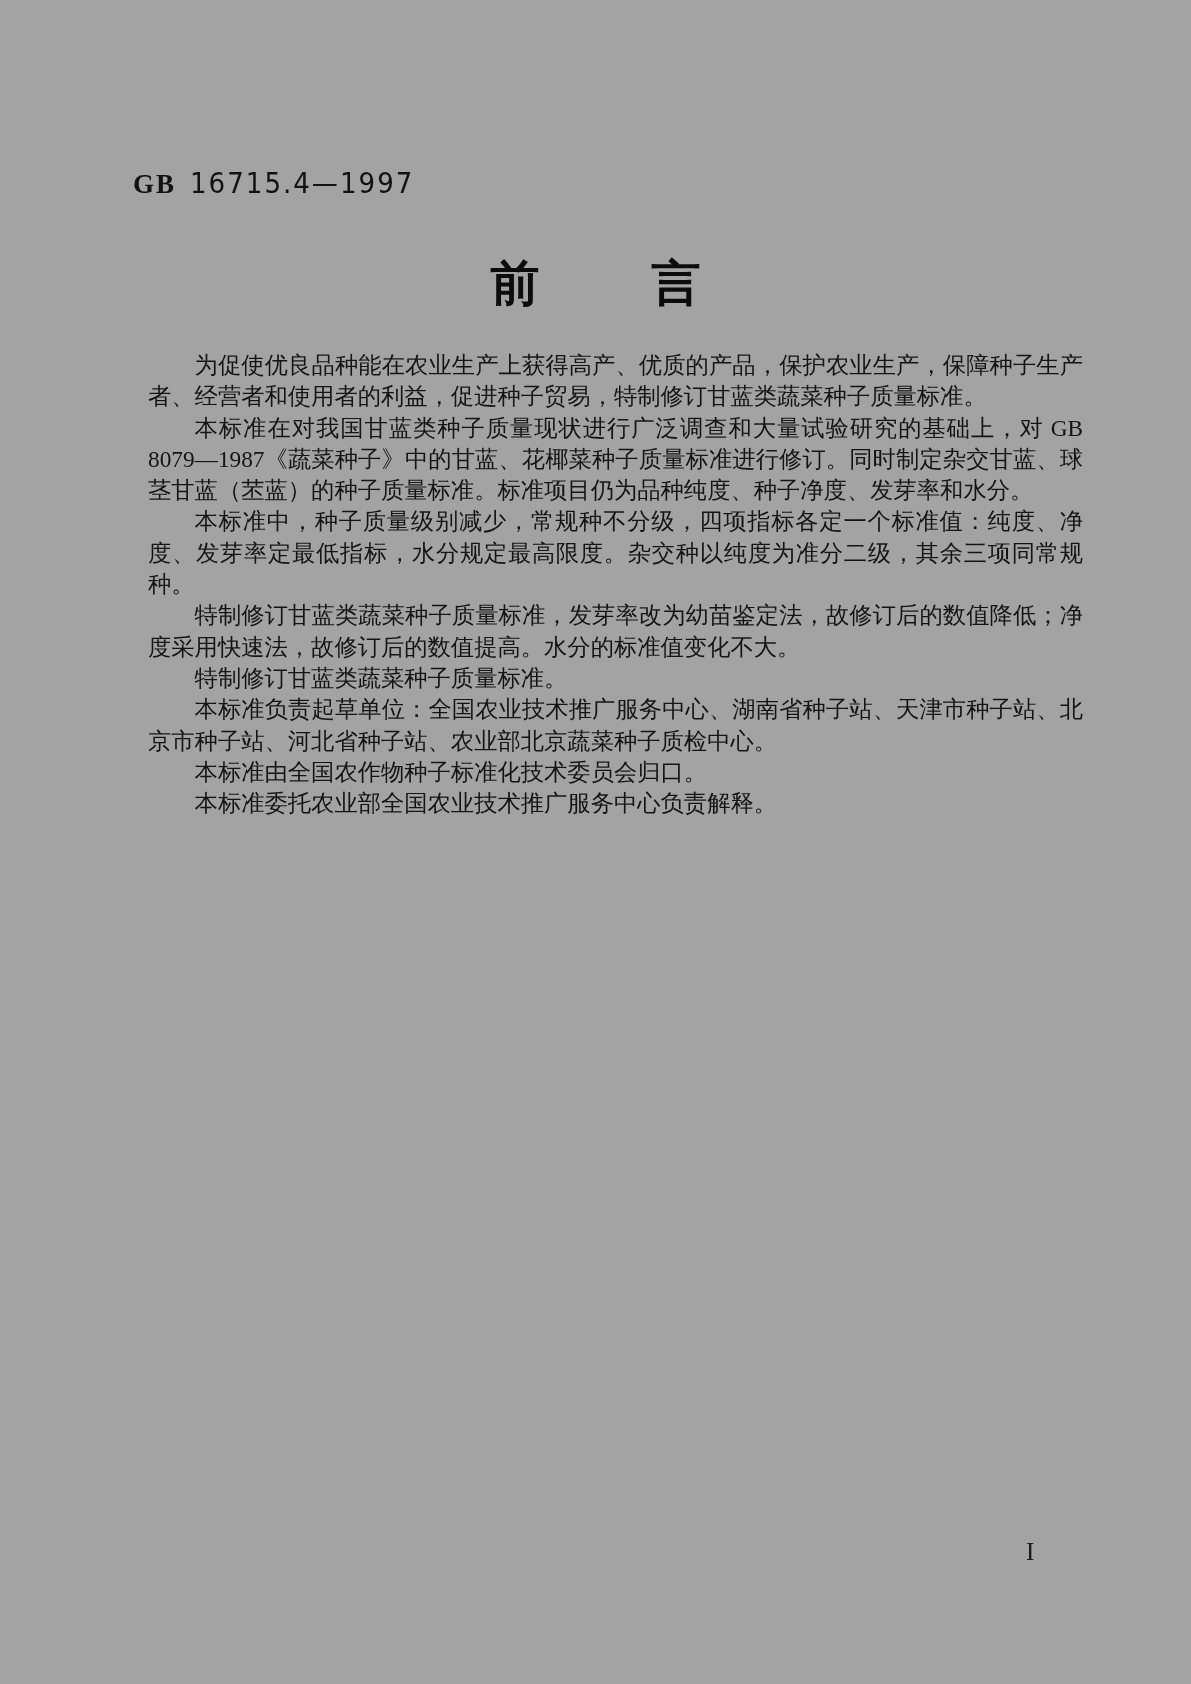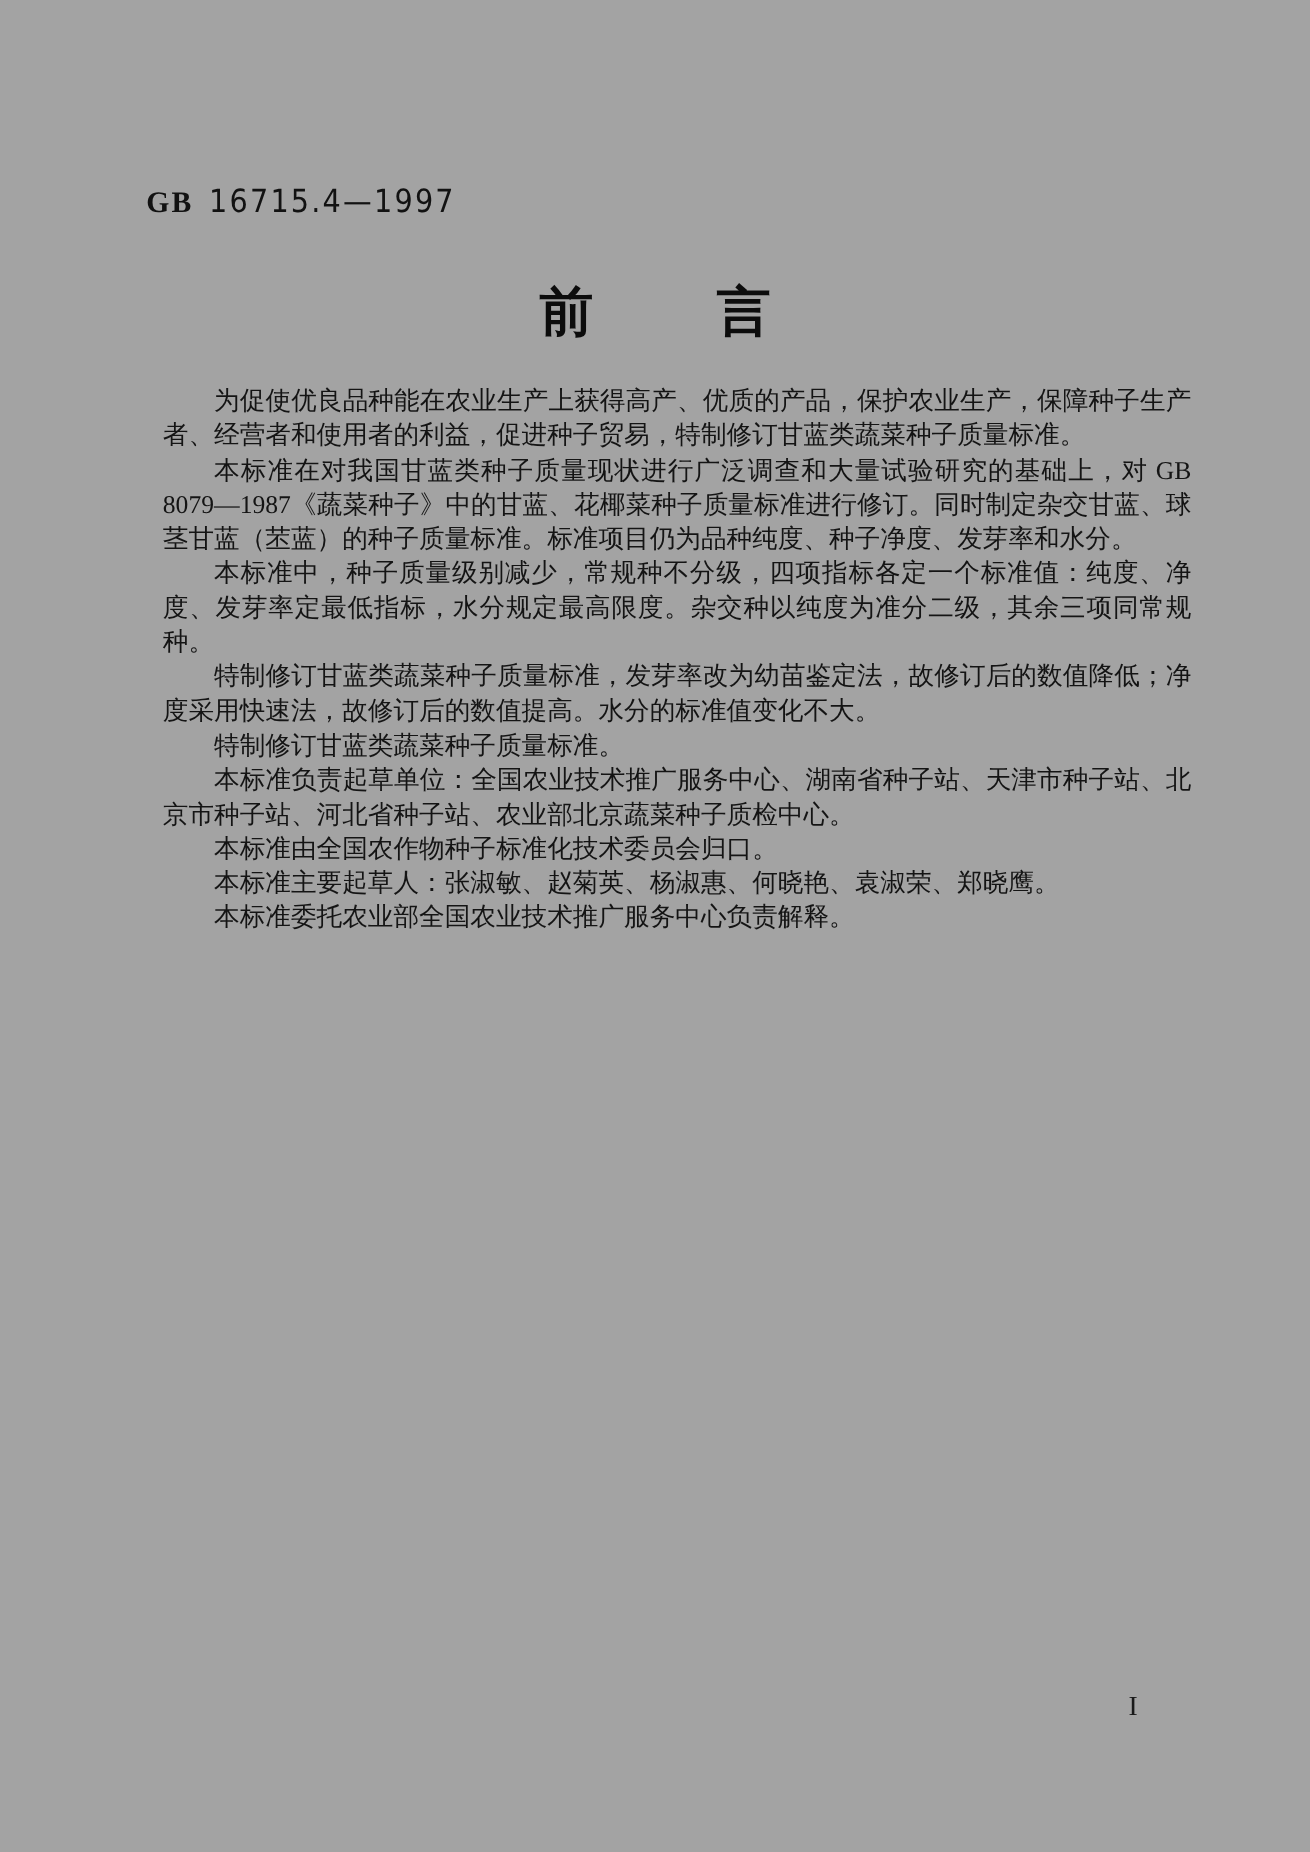--- a/index.html
+++ b/index.html
@@ -96,19 +96,18 @@
   </div>
 
   <div class="body-text">
     <p>为促使优良品种能在农业生产上获得高产、优质的产品，保护农业生产，保障种子生产者、经营者和使用者的利益，促进种子贸易，特制修订甘蓝类蔬菜种子质量标准。</p>
     <p>本标准在对我国甘蓝类种子质量现状进行广泛调查和大量试验研究的基础上，对 GB 8079—1987《蔬菜种子》中的甘蓝、花椰菜种子质量标准进行修订。同时制定杂交甘蓝、球茎甘蓝（苤蓝）的种子质量标准。标准项目仍为品种纯度、种子净度、发芽率和水分。</p>
     <p>本标准中，种子质量级别减少，常规种不分级，四项指标各定一个标准值：纯度、净度、发芽率定最低指标，水分规定最高限度。杂交种以纯度为准分二级，其余三项同常规种。</p>
     <p>特制修订甘蓝类蔬菜种子质量标准，发芽率改为幼苗鉴定法，故修订后的数值降低；净度采用快速法，故修订后的数值提高。水分的标准值变化不大。</p>
     <p>特制修订甘蓝类蔬菜种子质量标准。</p>
     <p>本标准负责起草单位：全国农业技术推广服务中心、湖南省种子站、天津市种子站、北京市种子站、河北省种子站、农业部北京蔬菜种子质检中心。</p>
     <p>本标准由全国农作物种子标准化技术委员会归口。</p>
-    <p>本标准主要起草人：张淑敏、赵菊英、杨淑惠、何晓艳、袁淑荣、郑晓鹰。</p>
     <p>本标准委托农业部全国农业技术推广服务中心负责解释。</p>
   </div>
 
   <div class="page-number">I</div>
 
 </div>
 
 </body></html>

